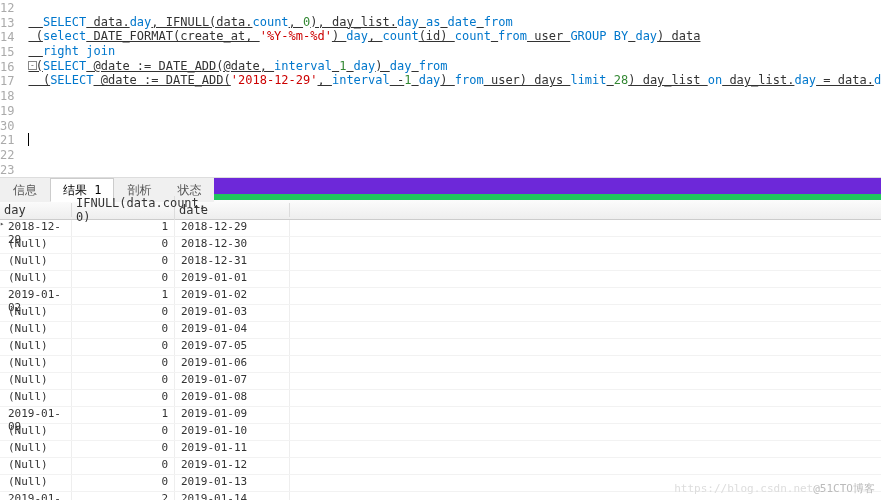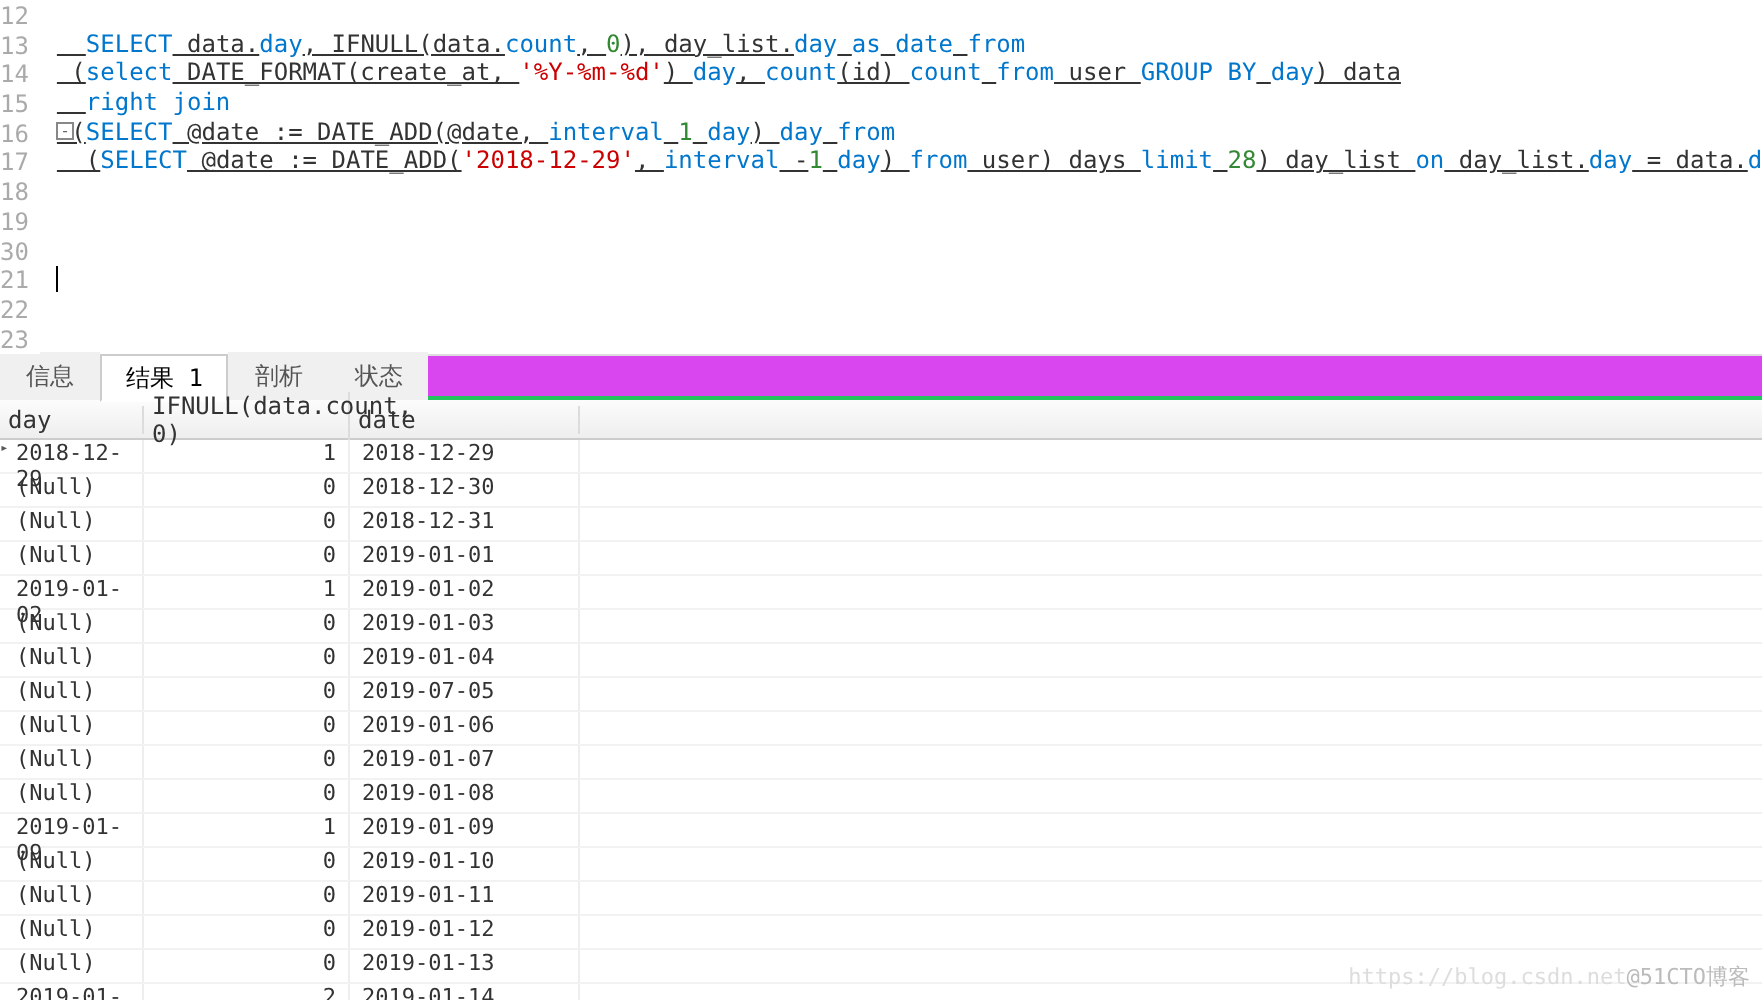--- a/index.html
+++ b/index.html
@@ -59,26 +59,26 @@
   .pln { color: #333; text-decoration: underline; }
   .cursor {
     display: inline-block;
     width: 1px;
     height: 13px;
     background: #000;
     vertical-align: text-bottom;
   }
   .tabbar {
     display: flex;
-    background: #d946ef;
+    background: #6d28d9;
     border-top: 1px solid #ddd;
-    border-bottom: 2px solid #22c55e;
+    border-bottom: 6px solid #22c55e;
     font-size: 12px;
     height: 23px;
-    align-items: center;
+    align-items: flex-start;
   }
   .tab {
     padding: 3px 12px 2px 12px;
     border: 1px solid transparent;
     color: #555;
     cursor: pointer;
     background: #f0f0f0;
   }
   .tab.active {
     background: #fff;

